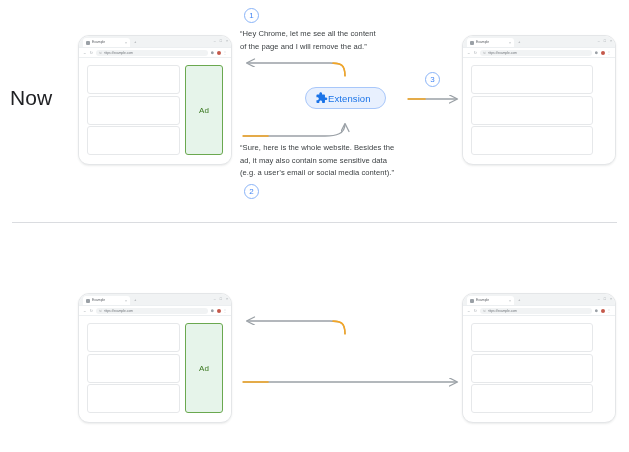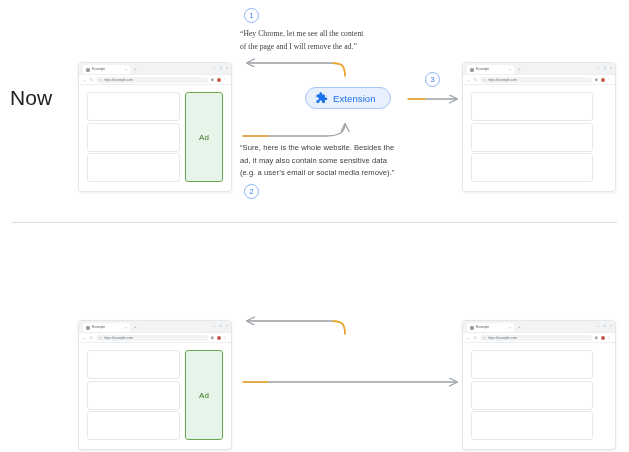--- a/index.html
+++ b/index.html
@@ -49,24 +49,23 @@
   }
   .now .era-label    { left: 10px; top: 86px; }
 
   
   .browser {
     position: absolute;
     width: 152px;
     height: 128px;
     background: #ffffff;
     border: 1px solid #e4e6e8;
-    border-radius: 4px;
+    border-radius: 11px;
     box-shadow: 0 1px 2px rgba(60,64,67,0.10);
     overflow: hidden;
-    margin-top: 27px;
   }
   .browser .tabstrip {
     position: relative;
     height: 11px;
     background: #f1f3f4;
     border-bottom: 1px solid #eceff1;
   }
   .browser .tab {
     position: absolute;
     left: 4px;
@@ -229,21 +228,20 @@
     justify-content: center;
     font-size: 8px;
     color: #38761d;
   }
 
   
   .ext-pill {
     position: absolute;
     display: flex;
     align-items: center;
-    gap: 5px;
     height: 22px;
     padding: 0 14px 0 8px;
     background: #e8f0fe;
     border: 1px solid #a8c7fa;
     border-radius: 12px;
     box-sizing: border-box;
     white-space: nowrap;
   }
   .ext-pill .puzzle { width: 14px; height: 14px; display: block; flex: 0 0 auto; }
   .ext-pill .ext-label {
@@ -274,21 +272,21 @@
 
   
   .caption {
     position: absolute;
     font-size: 7.6px;
     line-height: 12.6px;
     color: #3c4043;
     white-space: pre-line;
     letter-spacing: 0.05px;
   }
-  .now    .caption-top    { left: 240px; top: 28px; font-family: Liberation Serif, serif; }
+  .now    .caption-top    { left: 240px; top: 28px; }
   .now    .caption-bottom { left: 240px; top: 142px; }
 
   
   .arrows {
     position: absolute;
     left: 0; top: 0;
     width: 629px;
     height: 452px;
     pointer-events: none;
   }
@@ -383,21 +381,21 @@
     </div>
 
     <div class="step-badge badge-1">1</div>
     <div class="step-badge badge-2">2</div>
     <div class="step-badge badge-3">3</div>
 
     <div class="caption caption-top">“Hey Chrome, let me see all the content
 of the page and I will remove the ad.”</div>
     <div class="caption caption-bottom">“Sure, here is the whole website. Besides the
 ad, it may also contain some sensitive data
-(e.g. a user’s email or social media remove).”</div>
+(e.g. a user’s email or social media content).”</div>
   </div>
 
   <div class="section future">
 
     <div class="browser with-ad" style="left:78px; top:67px;">
       <div class="tabstrip">
         <div class="tab">
           <span class="favicon"></span>
           <span class="tab-title">Example</span>
           <span class="tab-close">×</span>

